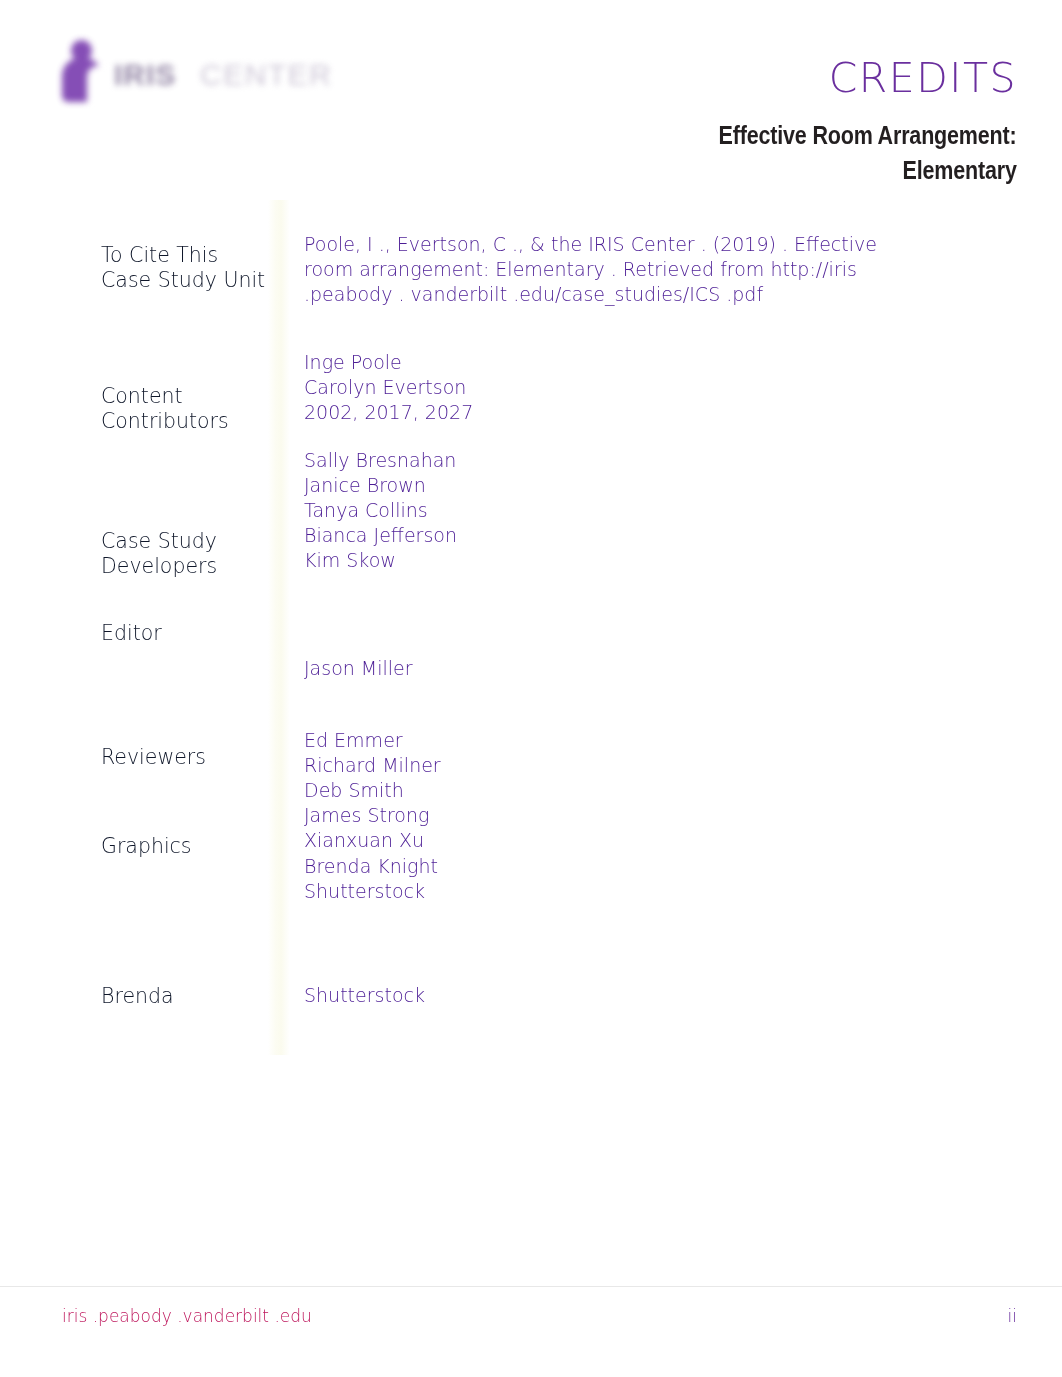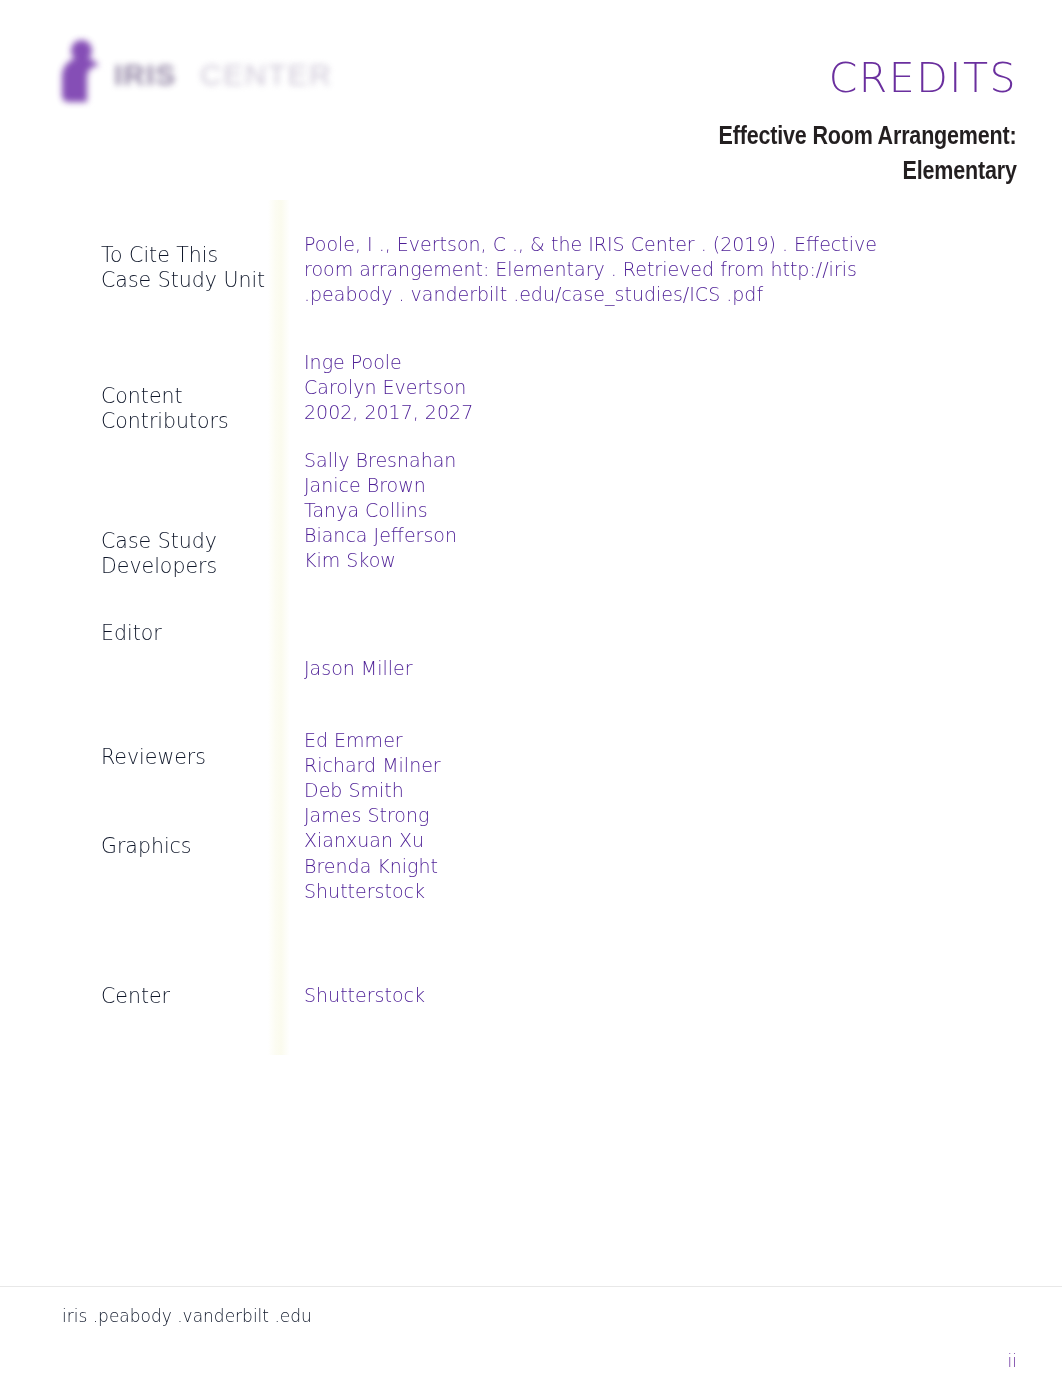--- a/index.html
+++ b/index.html
@@ -181,33 +181,32 @@
     top: 1286px;
     width: 1062px;
     height: 1px;
     background: #e8e8e8;
   }
   .footer-left {
     position: absolute;
     left: 62px;
     top: 1306px;
     font-size: 17px;
-    color: #0f172a;
+    color: #be185d;
     font-family: "DejaVu Sans", sans-serif;
     font-weight: 300;
   }
   .footer-page {
     position: absolute;
     right: 45px;
     top: 1306px;
     font-size: 17px;
     color: #6a2f9e;
     font-family: "DejaVu Sans", sans-serif;
     font-weight: 300;
-    margin-top: 45px;
   }
 </style>
 </head>
 <body>
 
 <div class="header">
 
   <div class="logo-wrap">
     <div class="logo-mark">
       <div class="head"></div>
@@ -258,20 +257,20 @@
 Deb Smith
 James Strong
 Xianxuan Xu</div>
     </div>
     <div class="credit-row">
       <div class="credit-label" style="top: 834px;">Graphics</div>
       <div class="credit-value" style="top: 854px;">Brenda Knight
 Shutterstock</div>
     </div>
     <div class="credit-row">
-      <div class="credit-label" style="top: 984px;">Center</div>
+      <div class="credit-label" style="top: 984px;">Brenda</div>
       <div class="credit-value" style="top: 983px;">Shutterstock</div>
     </div>
   </div>
 
 <div class="footer-rule"></div>
 <div class="footer-left">iris .peabody .vanderbilt .edu</div>
 <div class="footer-page">ii</div>
 
 </body></html>

